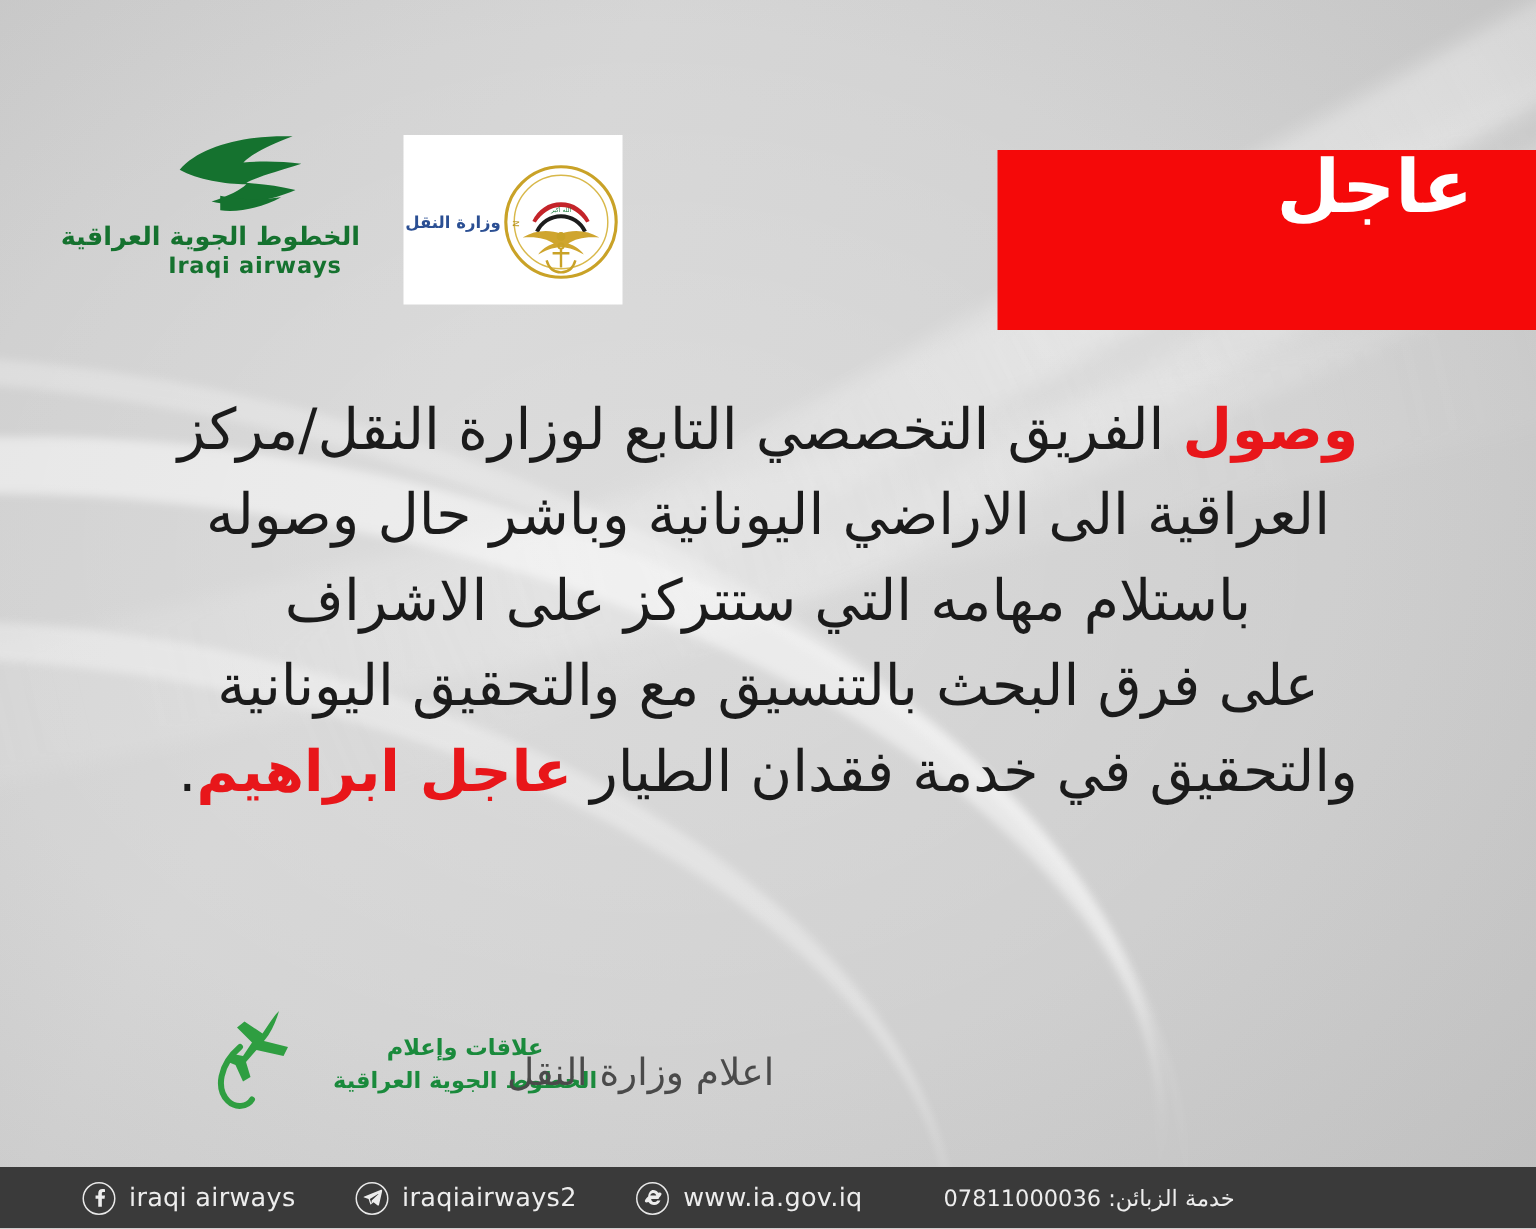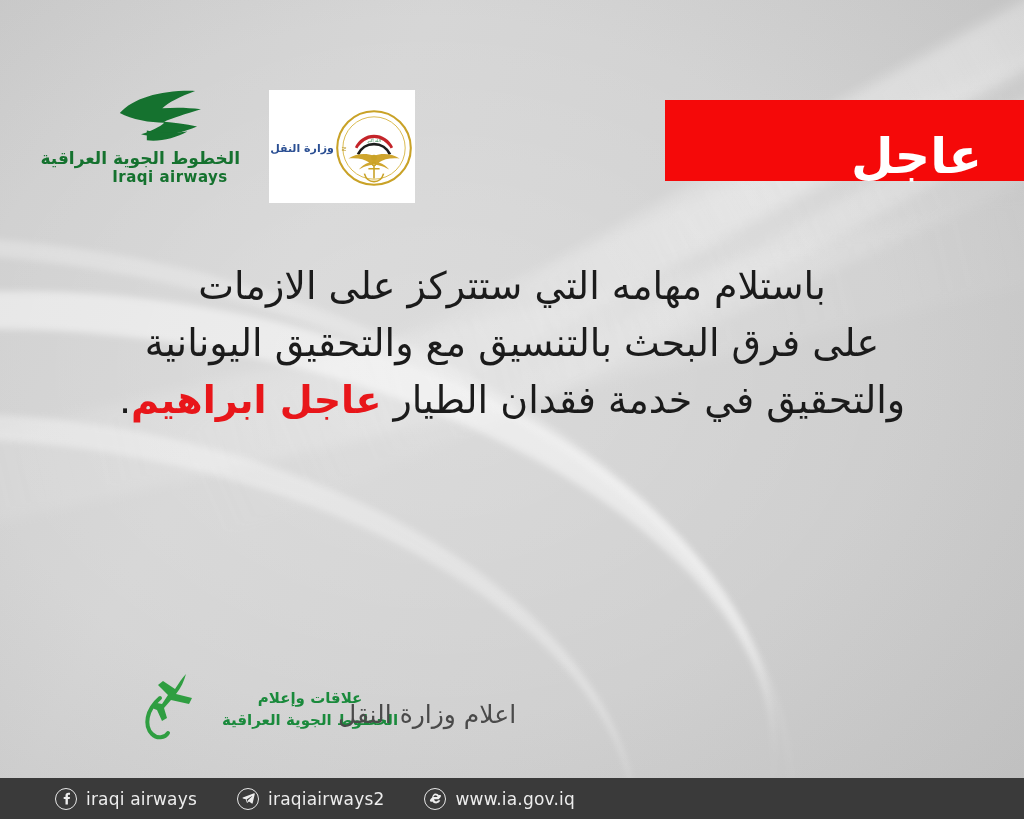--- a/index.html
+++ b/index.html
@@ -58,22 +58,22 @@
 
   .mot-logo {
     position:absolute; left:269px; top:90px; width:146px; height:113px;
     background:#ffffff; display:flex; flex-direction:row;
     align-items:center; justify-content:center; padding-top:3px;
   }
   .mot-emblem { width:80px; height:80px; display:block; }
   .mot-ar { color:#2b4f93; font-size:11px; font-weight:bold; margin-top:1px; }
 
   .urgent-banner {
-    position:absolute; left:665px; top:100px; width:359px; height:81px;
-    background:#f50909; display:flex; align-items:flex-end; padding-right:42px;
+    position:absolute; left:665px; top:100px; width:359px; height:120px;
+    background:#f50909; display:flex; align-items:flex-start; padding-right:42px;
   }
   .urgent-text {
     color:#ffffff; font-size:49px; font-weight:bold; line-height:1;
     letter-spacing:1px;
   }
 
   
   .body-text {
     position:absolute; left:96px; top:258px; width:832px;
     text-align:center; color:#1b1b1b;
@@ -170,21 +170,23 @@
       </svg>
       <div class="mot-ar">وزارة النقل</div>
     </div>
 
     <div class="urgent-banner">
       <span class="urgent-text">عاجل</span>
     </div>
   </div>
 
   <div class="body-text">
-    <p>باستلام مهامه التي ستتركز على الازمات</p>
+    <p><span class="hl">وصول</span><span> الفريق التخصصي التابع لوزارة النقل/مركز</span></p>
+    <p>العراقية الى الاراضي اليونانية وباشر حال وصوله</p>
+    <p>باستلام مهامه التي ستتركز على الاشراف</p>
     <p>على فرق البحث بالتنسيق مع والتحقيق اليونانية</p>
     <p><span>والتحقيق في خدمة فقدان الطيار </span><span class="hl">عاجل ابراهيم</span><span>.</span></p>
   </div>
 
   <div class="credit">
     <svg class="credit-logo" viewBox="0 0 74 74">
       <path fill="#2f9e41" d="M46 6 C44 13 41 20 36 26 L52 30 L49 36 L31 32 L24 40 L27 50 L22 53 L17 42
                L12 40 L17 35 L22 36 L28 27 L18 17 L23 13 L35 21 C39 15 42 10 46 6 Z"></path>
       <path fill="none" stroke="#2f9e41" stroke-width="4" stroke-linecap="round" d="M20 30 C6 42 4 58 12 66 C17 71 25 70 28 65"></path>
     </svg>
@@ -218,15 +220,16 @@
 
     <div class="social">
       <span class="social-icon">
         <svg width="13" height="13" viewBox="0 0 13 13">
             <path fill="#ededed" d="M6.5 1.4c1.4 0 2.6.7 3.3 1.8 1-.3 1.8-.2 2.1.3.4.7-.3 1.9-1.7 3.1l-.1.1c0 .2.1.4.1.6H5.1c.1 1.2 1 2.1 2.1 2.1.8 0 1.5-.4 1.9-1.1h2.2c-.6 1.8-2.2 3.1-4.2 3.1-1.6 0-3-.8-3.8-2-1.1.4-2 .3-2.3-.3-.4-.8.5-2.1 2.1-3.5C3.4 3.2 4.8 1.4 6.5 1.4zm0 1.9c-1 0-1.8.7-2 1.7h4c-.2-1-1-1.7-2-1.7z"></path>
           </svg>
       </span>
       <span class="social-label">www.ia.gov.iq</span>
     </div>
 
+    <div class="hotline">خدمة الزبائن: 07811000036</div>
   </div>
 
 </div>
 
 </body></html>

